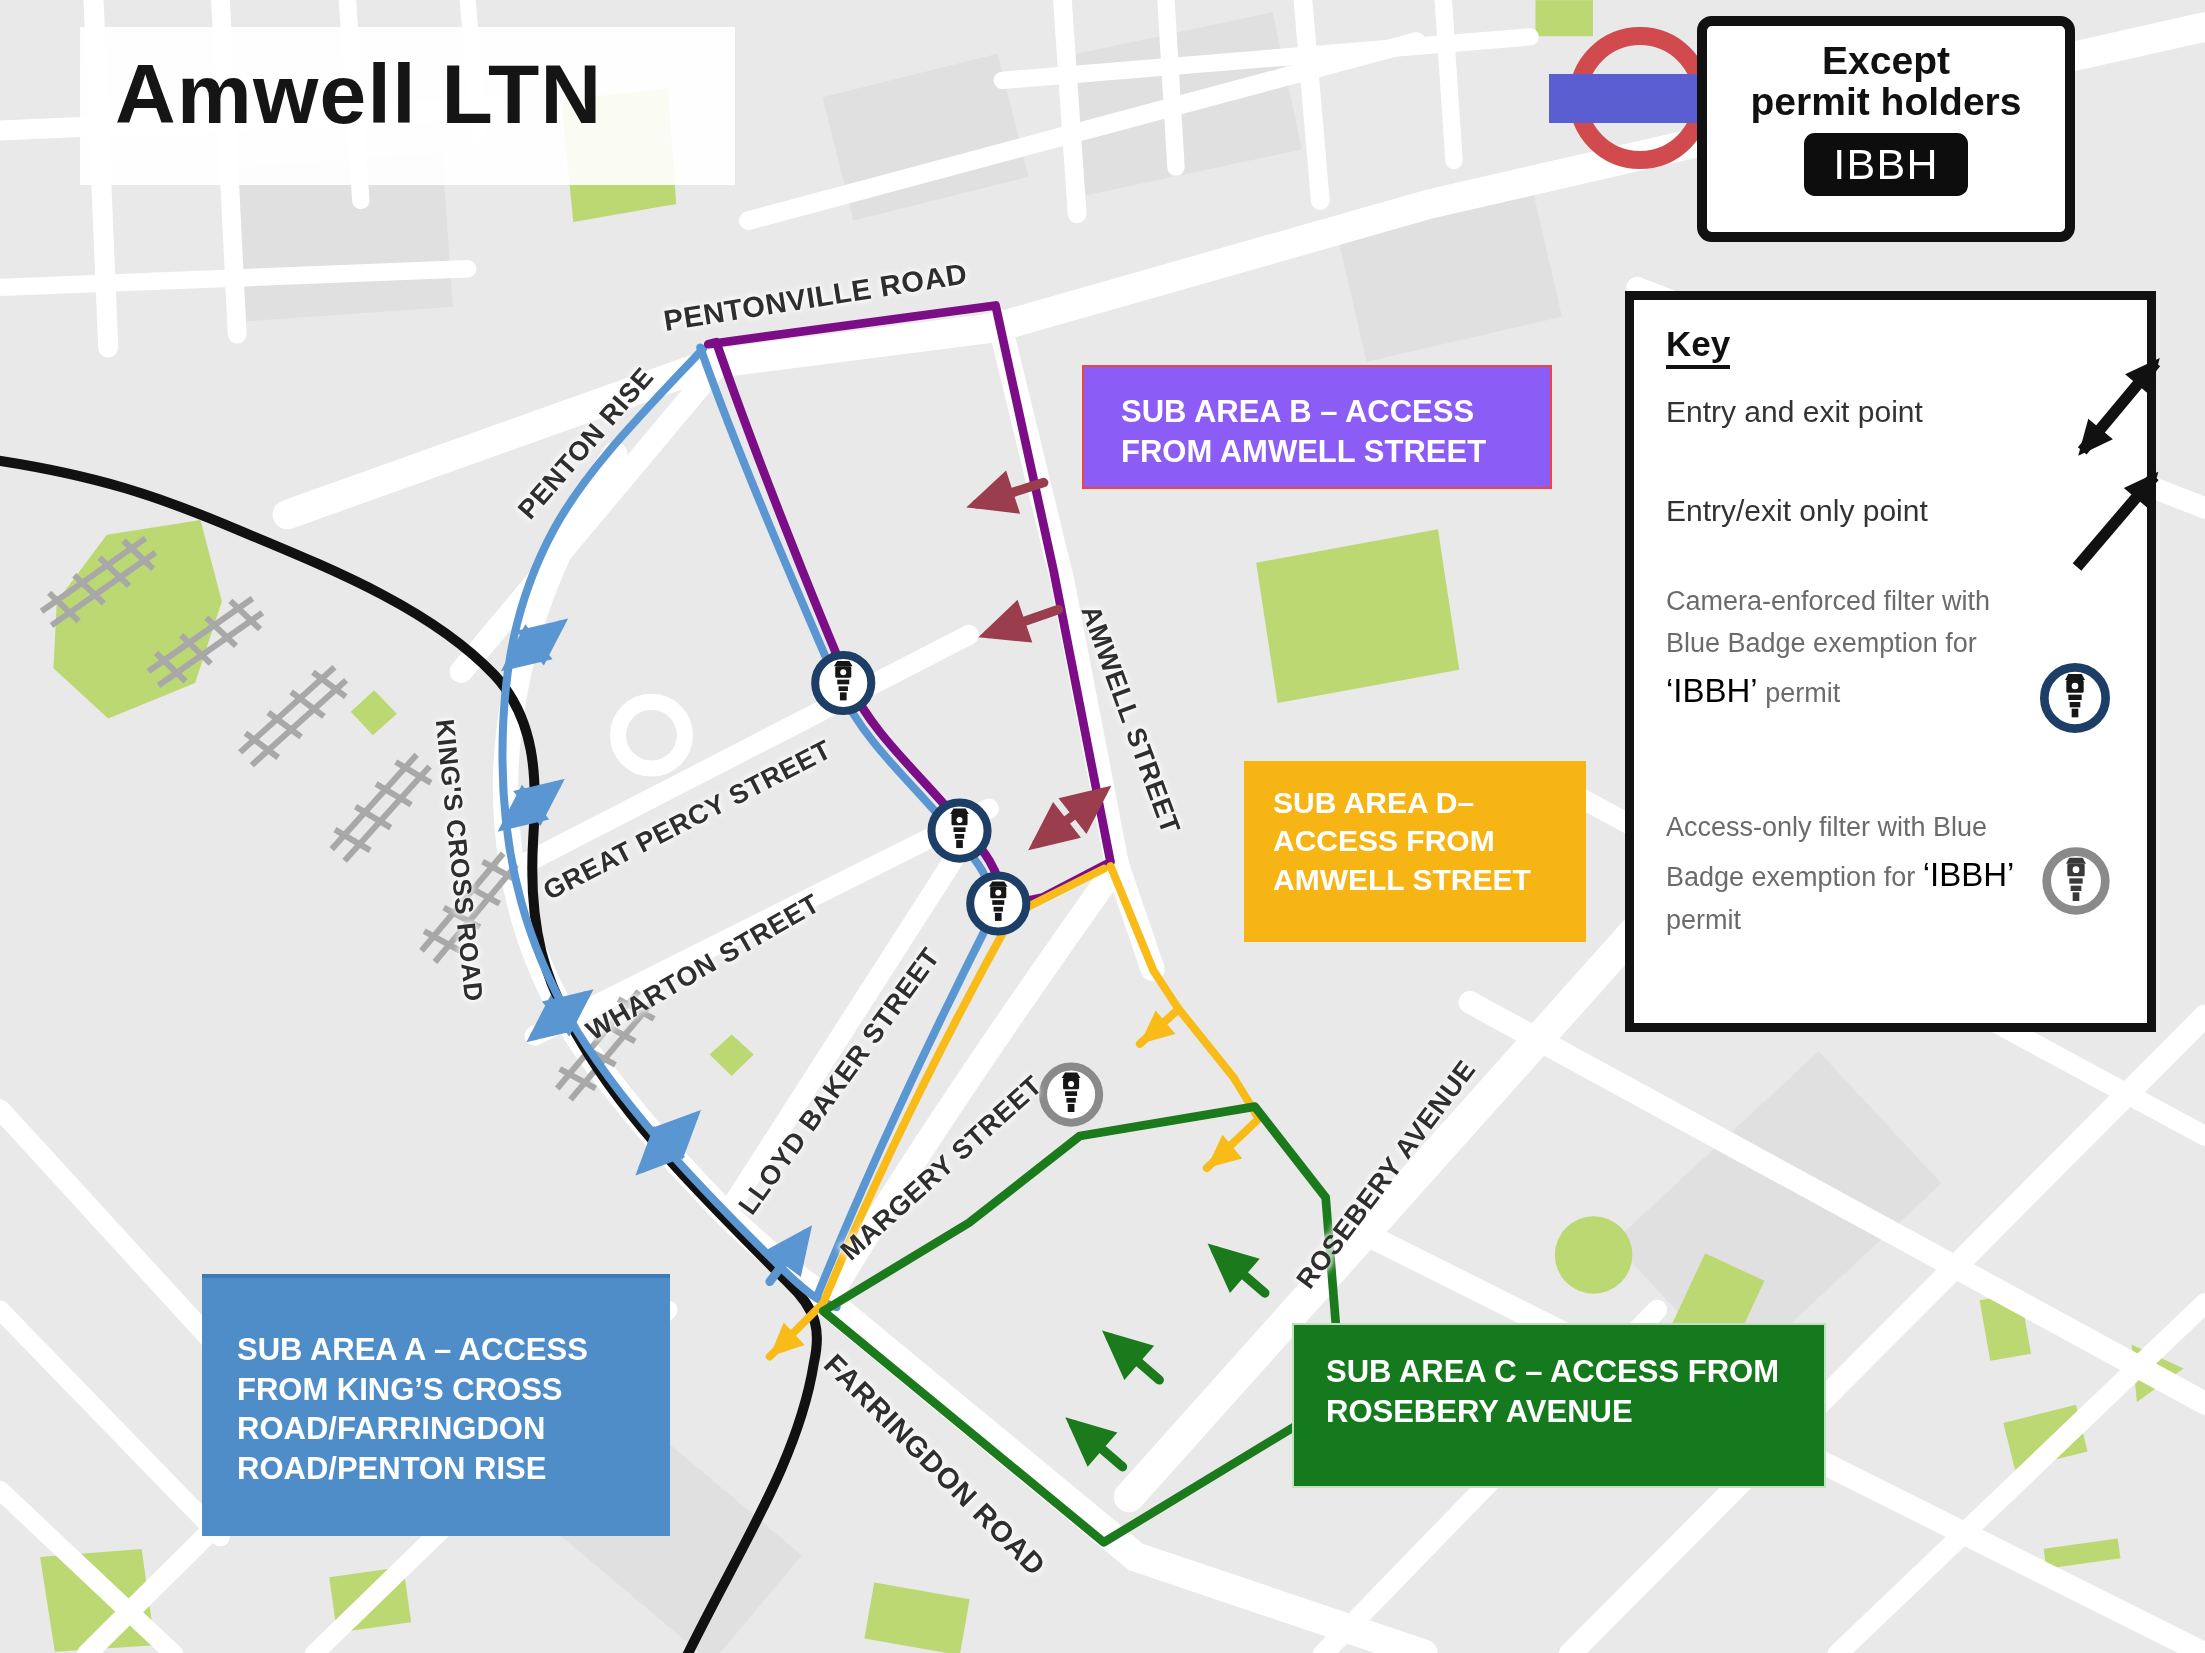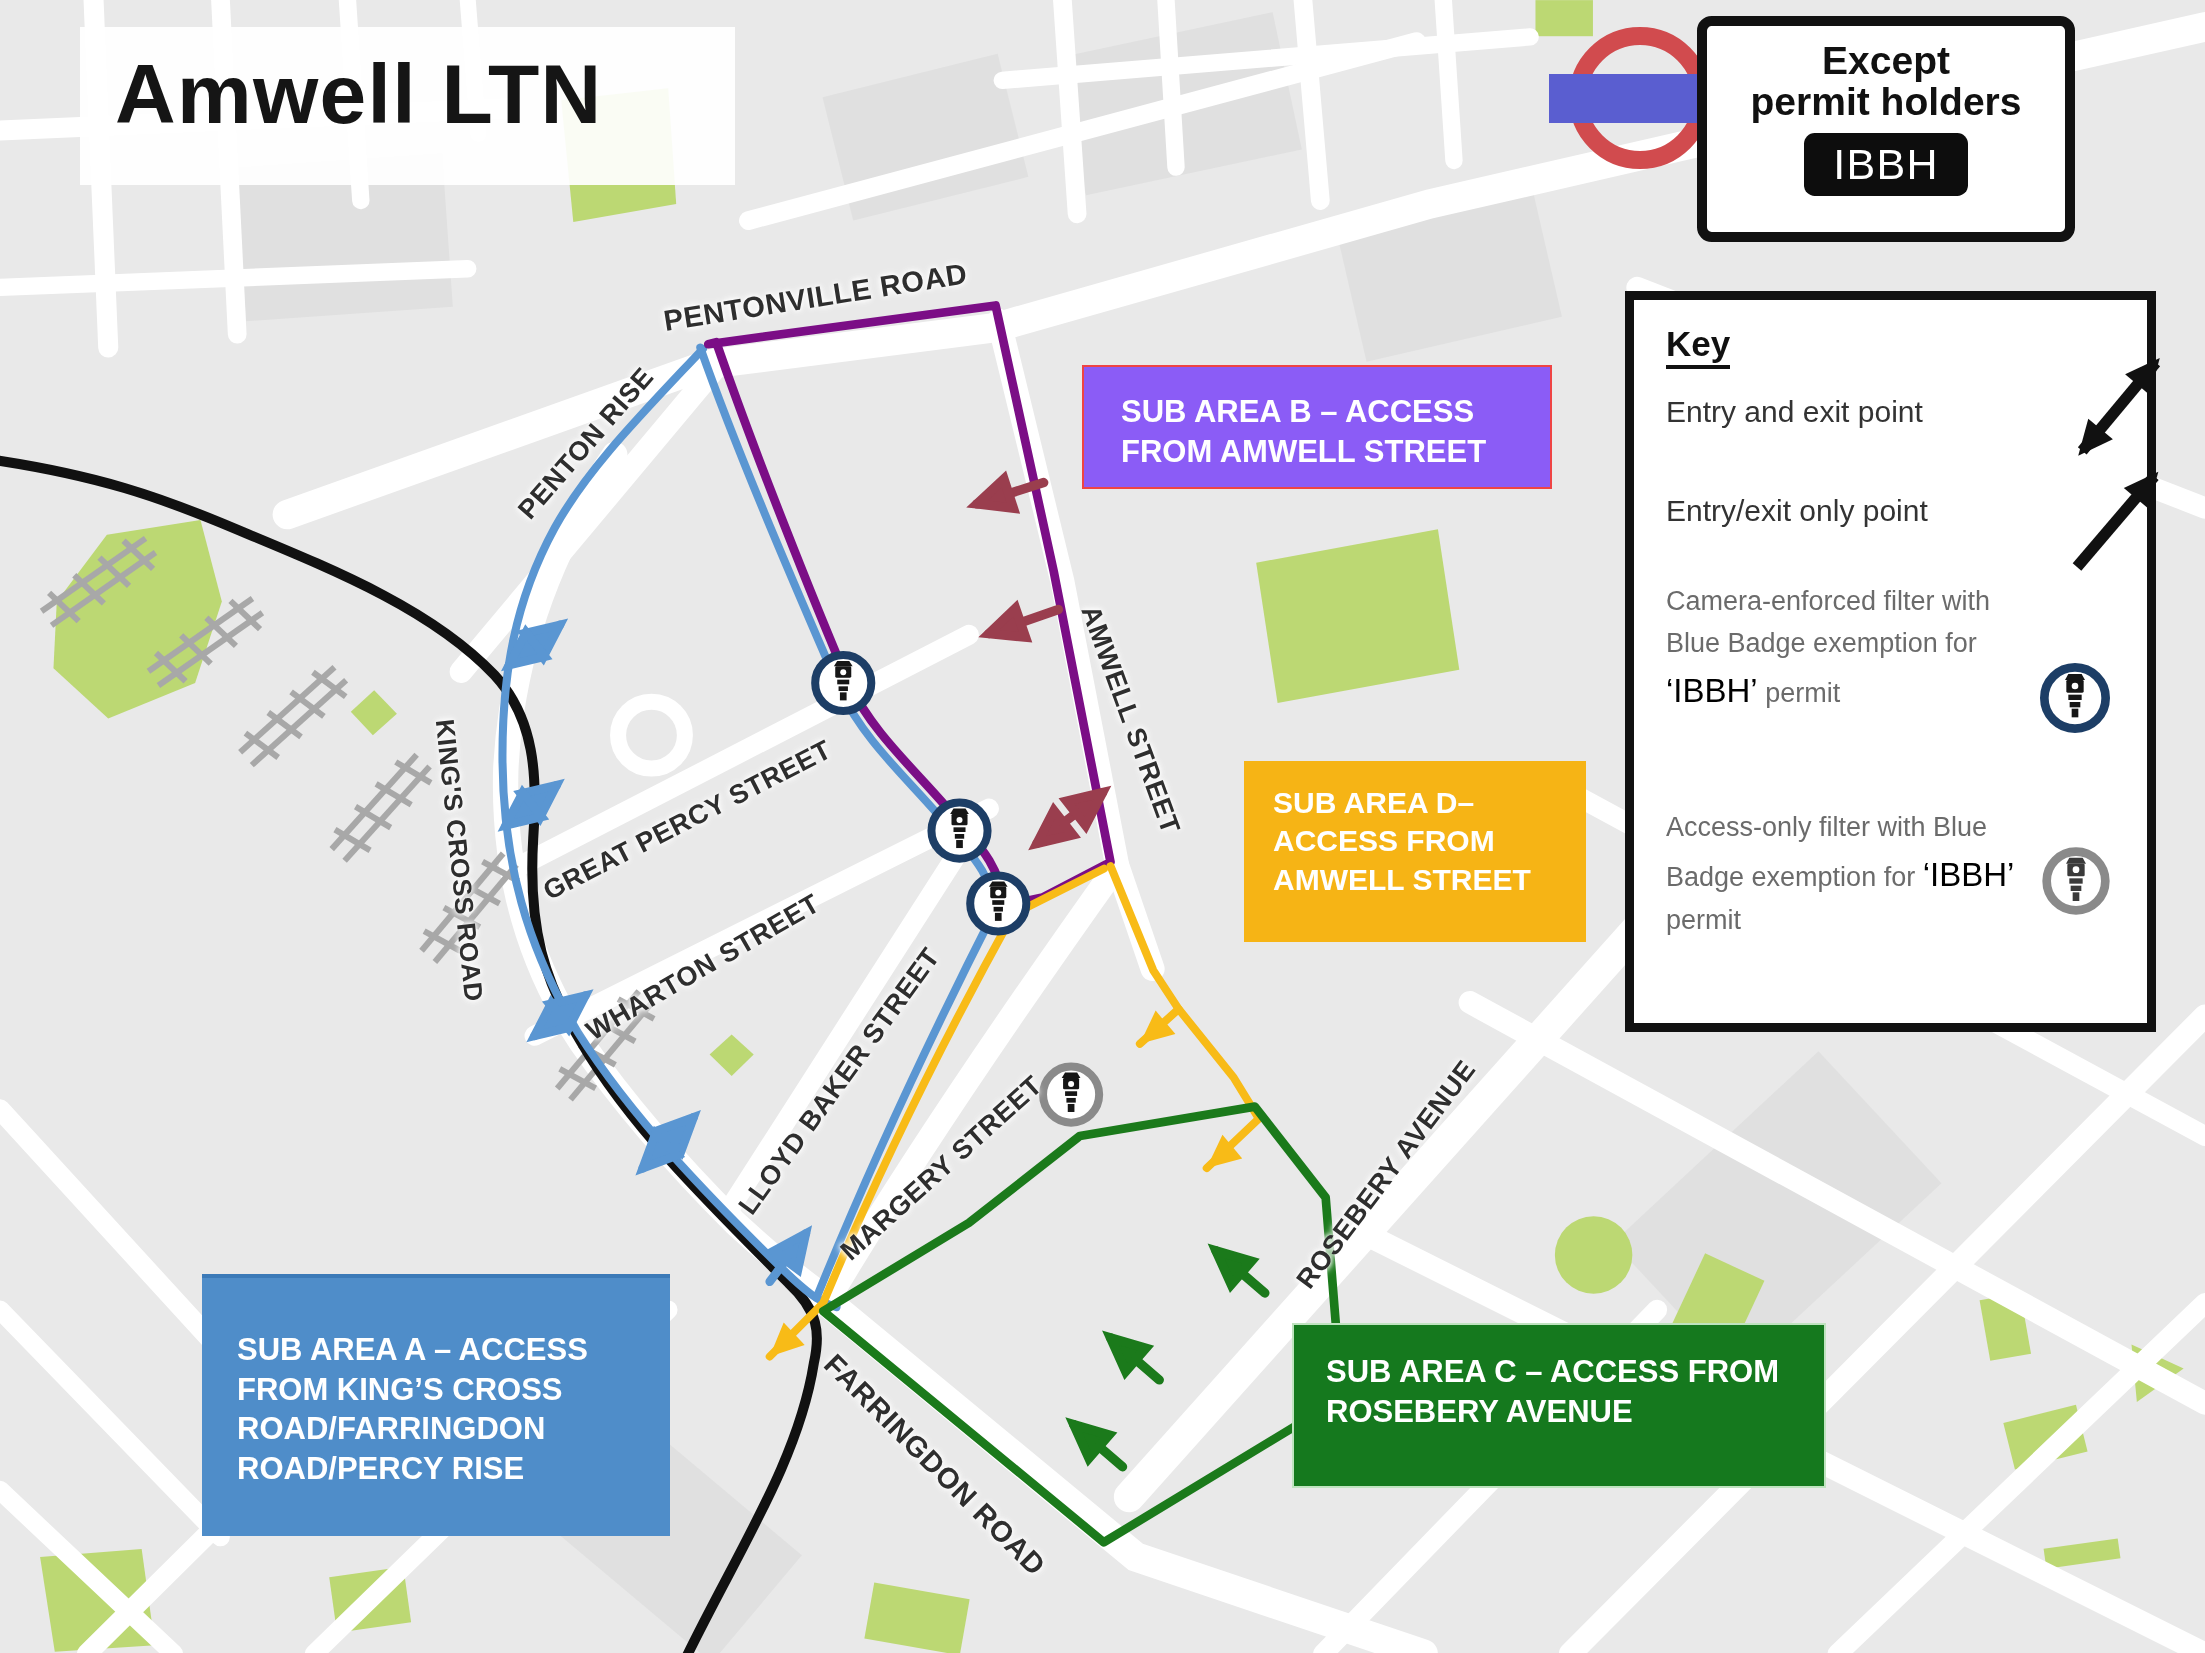--- a/index.html
+++ b/index.html
@@ -225,21 +225,21 @@
 <div class="street" style="left:528px;top:805px;font-size:27px;transform:rotate(-27deg);">GREAT PERCY STREET</div>
 <div class="street" style="left:571px;top:952px;font-size:27px;transform:rotate(-30deg);">WHARTON STREET</div>
 <div class="street" style="left:745px;top:1196px;font-size:27px;transform:rotate(-54deg);transform-origin:left center;">LLOYD BAKER STREET</div>
 <div class="street" style="left:845px;top:1240px;font-size:27px;transform:rotate(-42deg);transform-origin:left center;">MARGERY STREET</div>
 <div class="street" style="left:1089px;top:591px;font-size:27px;transform:rotate(70deg);transform-origin:left center;">AMWELL STREET</div>
 <div class="street" style="left:1303px;top:1270px;font-size:27px;transform:rotate(-53deg);transform-origin:left center;">ROSEBERY AVENUE</div>
 <div class="street" style="left:829px;top:1343px;font-size:29px;transform:rotate(45deg);transform-origin:left center;">FARRINGDON ROAD</div>
 
 <div class="areabox" id="area-b"><span>SUB AREA B – ACCESS FROM AMWELL STREET</span></div>
 <div class="areabox" id="area-d"><span>SUB AREA D– ACCESS FROM AMWELL STREET</span></div>
-<div class="areabox" id="area-a"><span>SUB AREA A – ACCESS FROM KING’S CROSS ROAD/FARRINGDON ROAD/PERCY RISE</span></div>
+<div class="areabox" id="area-a"><span>SUB AREA A – ACCESS FROM KING’S CROSS ROAD/FARRINGDON ROAD/PENTON RISE</span></div>
 <div class="areabox" id="area-c"><span>SUB AREA C – ACCESS FROM ROSEBERY AVENUE</span></div>
 
 <div id="title">
       <span>Amwell LTN</span>
     </div>
 
 <div id="roundel">
   <div class="ring"></div>
   <div class="bar"></div>
 </div>

